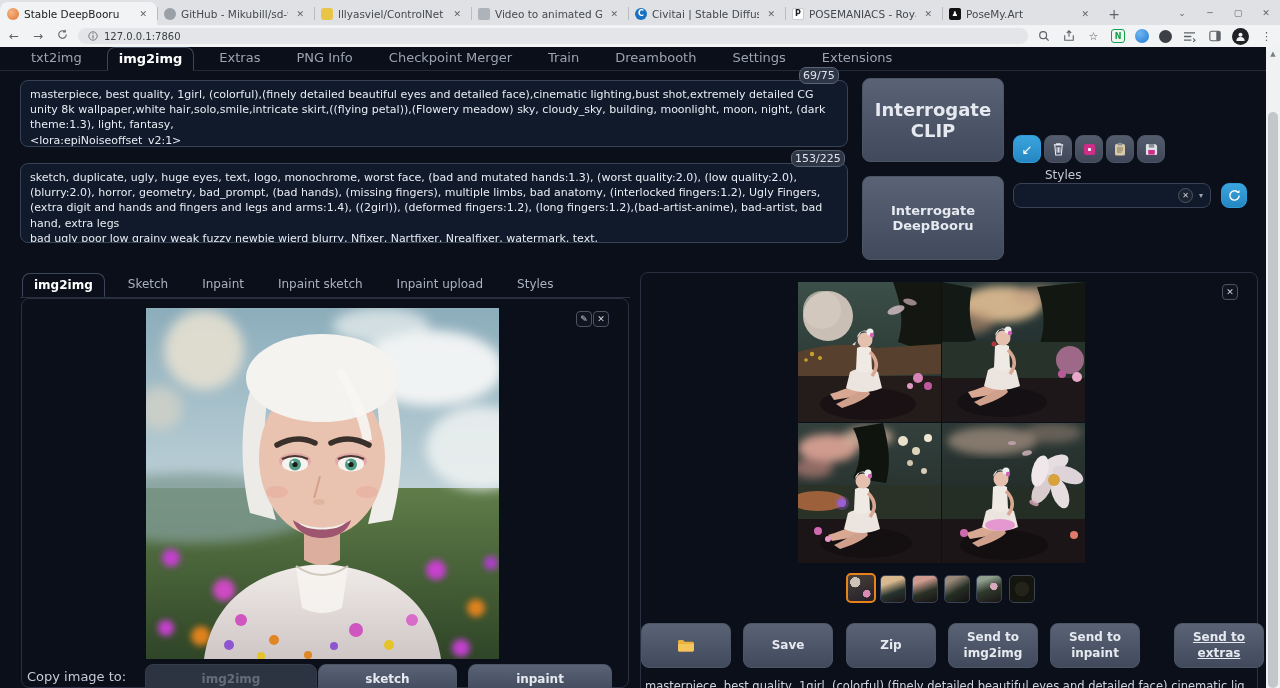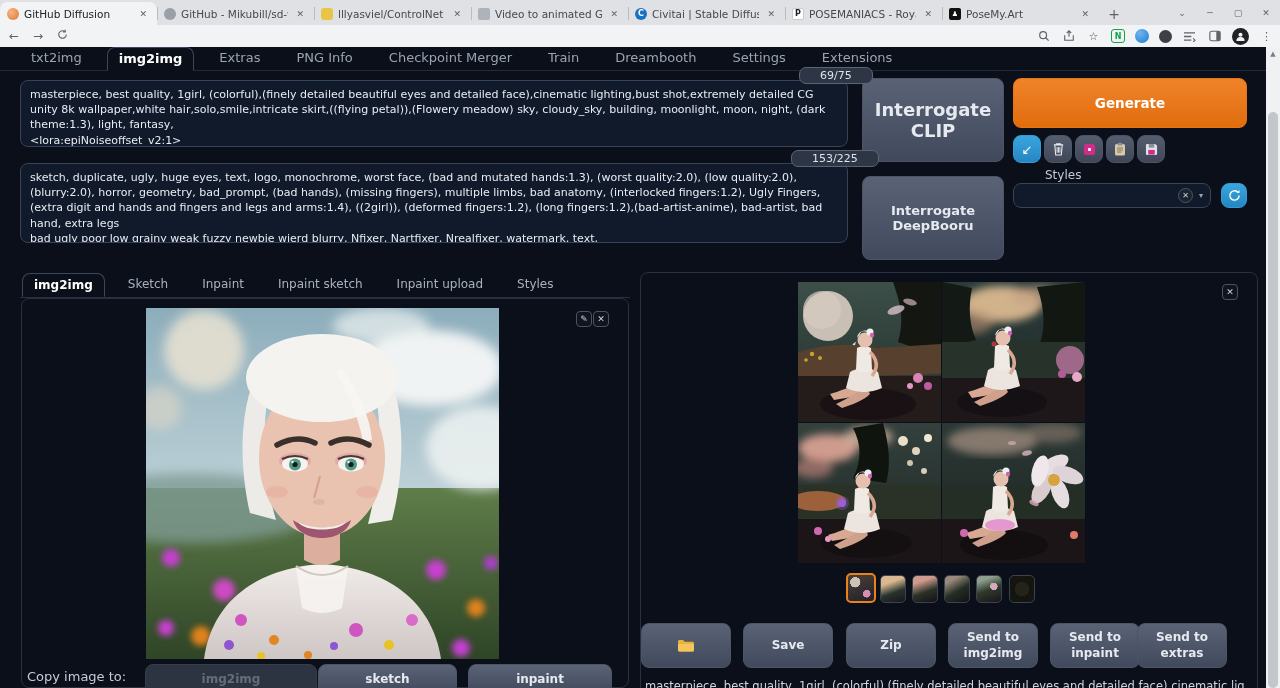--- a/index.html
+++ b/index.html
@@ -32,21 +32,21 @@
   .next { width:14px; height:14px; border:1.5px solid #12a347; border-radius:3px; color:#12a347; font-size:8px; font-weight:bold; display:flex; align-items:center; justify-content:center; }
   .orb-blue { width:14px; height:14px; border-radius:50%; background:radial-gradient(circle at 35% 30%,#6fb6ef,#1f7ad4); }
   .orb-dark { width:13px; height:13px; border-radius:50%; background:#3c3f46; }
   .avatar { width:17px; height:17px; border-radius:50%; background:#202124; display:flex; align-items:center; justify-content:center; }
   
   .webui { position:absolute; top:47px; left:0; width:1266px; height:504px; background:#0b0f19; color:#cdd5e0; }
   .navtabs { position:absolute; top:0; left:0; width:100%; height:24px; display:flex; gap:14px; padding-left:20px; border-bottom:1px solid #232a39; font-size:13px; color:#9aa4b2; }
   .navtab { padding:3px 11px 2px; white-space:nowrap; }
   .navtab.active { border:1px solid #3c465a; border-bottom:1px solid #0b0f19; border-radius:8px 8px 0 0; color:#fff; font-weight:bold; margin-bottom:-1px; background:#0b0f19; }
   textarea.prm { position:absolute; background:#111a2b; border:1px solid #394357; border-radius:8px; color:#e8ecf3; font-size:11px; line-height:1.38; padding:6px 9px; resize:none; overflow:hidden; font-family:"DejaVu Sans","Liberation Sans",sans-serif; }
-  .tokbadge { position:absolute; background:#2e3646; border:1px solid #5a6477; border-radius:7px; font-size:11px; color:#dde3ec; padding:1px 20px; z-index:3; }
+  .tokbadge { position:absolute; background:#2e3646; border:1px solid #5a6477; border-radius:7px; font-size:11px; color:#dde3ec; padding:1px 3px; z-index:3; }
   .btn { display:flex; align-items:center; justify-content:center; text-align:center; background:linear-gradient(180deg,#5a6375,#414a5c); border:1px solid #4b5563; border-radius:8px; color:#e6e9ef; font-weight:bold; cursor:pointer; }
   .btn-generate { background:linear-gradient(180deg,#f0832a,#e16d0d); border:1px solid #e8750f; font-size:13.5px; color:#fff; }
   .minibtn { position:absolute; width:28px; height:28px; border-radius:8px; background:linear-gradient(180deg,#545d6e,#3f4758); border:1px solid #4b5563; display:flex; align-items:center; justify-content:center; font-size:13px; color:#fff; }
   .minibtn.blue { background:linear-gradient(180deg,#3aa5de,#2486c2); border-color:#2f9bd8; }
   .styles-label { position:absolute; font-size:12px; color:#c3cbd8; }
   .styles-input { position:absolute; background:#111a2b; border:1px solid #394357; border-radius:8px; display:flex; align-items:center; justify-content:flex-end; gap:6px; padding:0 7px; }
   .clr-x { width:15px; height:15px; border-radius:50%; background:#1c2330; border:1px solid #4b5563; color:#cdd5e0; font-size:8px; display:flex; align-items:center; justify-content:center; }
   .caret { font-size:8px; color:#9aa4b2; }
   .subtabs { position:absolute; display:flex; gap:12px; font-size:12px; color:#a8b2c0; }
   .subtab { padding:4px 11px; white-space:nowrap; }
@@ -69,21 +69,21 @@
   .sbar .arrow { height:14px; text-align:center; font-size:7px; color:#7a7e83; line-height:14px; }
   .sbar .sthumb { position:absolute; left:2px; top:65px; width:10px; height:576px; background:#c3c6ca; border-radius:5px; }
   .portrait { position:absolute; left:124px; top:9px; width:353px; height:351px; }
 </style>
 </head>
 <body>
 
 <div class="tabbar">
   <div class="btab active">
     <span class="fav f1"></span>
-    <span class="ttl">GitHub Diffusion</span>
+    <span class="ttl">Stable DeepBooru</span>
     <span class="tclose">✕</span>
   </div>
   <div class="btab">
     <span class="fav f2"></span>
     <span class="ttl">GitHub - Mikubill/sd-webui-con</span>
     <span class="tclose">✕</span>
   </div>
   <div class="btab">
     <span class="fav f3"></span>
     <span class="ttl">lllyasviel/ControlNet at main</span>
@@ -119,20 +119,28 @@
 </div>
 
 <div class="toolbar">
   <span class="navbtn">←</span>
   <span class="navbtn">→</span>
   <span class="navbtn">
     <svg width="11" height="11" viewBox="0 0 16 16">
         <path d="M13.5 8a5.5 5.5 0 1 1-1.6-3.9M12 1v3.4H8.6" stroke="#5f6368" stroke-width="1.6" fill="none"></path>
       </svg>
   </span>
+  <div class="urlbar">
+    <svg width="10" height="10" viewBox="0 0 12 12">
+        <circle cx="6" cy="6" r="5" stroke="#5f6368" fill="none"></circle>
+        <rect x="5.4" y="5" width="1.2" height="4" fill="#5f6368"></rect>
+        <rect x="5.4" y="2.6" width="1.2" height="1.2" fill="#5f6368"></rect>
+      </svg>
+    <span>127.0.0.1:7860</span>
+  </div>
   <div class="tools">
     <span class="ticon">
       <svg width="12" height="12" viewBox="0 0 14 14">
           <circle cx="6" cy="6" r="4" stroke="#5f6368" stroke-width="1.4" fill="none"></circle>
           <path d="M9 9l3.4 3.4" stroke="#5f6368" stroke-width="1.4"></path>
         </svg>
       </span>
     <span class="ticon">
       <svg width="12" height="12" viewBox="0 0 14 14">
           <path d="M2 6v6h10V6" stroke="#5f6368" stroke-width="1.3" fill="none"></path>
@@ -184,21 +192,20 @@
 &lt;lora:epiNoiseoffset_v2:1&gt;</textarea>
 
   <span class="tokbadge" style="left:791px; top:103px;">153/225</span>
   <textarea class="prm" style="left: 20px; top: 116px; width: 828px; height: 80px;" spellcheck="false">sketch, duplicate, ugly, huge eyes, text, logo, monochrome, worst face, (bad and mutated hands:1.3), (worst quality:2.0), (low quality:2.0), (blurry:2.0), horror, geometry, bad_prompt, (bad hands), (missing fingers), multiple limbs, bad anatomy, (interlocked fingers:1.2), Ugly Fingers, (extra digit and hands and fingers and legs and arms:1.4), ((2girl)), (deformed fingers:1.2), (long fingers:1.2),(bad-artist-anime), bad-artist, bad hand, extra legs
 bad ugly poor low grainy weak fuzzy newbie wierd blurry, Nfixer, Nartfixer, Nrealfixer, watermark, text,
  lowers, bad anatomy, bad hands, missing fingers, extra digit, fewer digits, cropped, worst quality, low quality</textarea>
 
   <div class="btn abs" style="left:862px; top:31px; width:142px; height:84px; font-size:18px;">Interrogate CLIP</div>
   <div class="btn abs" style="left:862px; top:129px; width:142px; height:84px; font-size:13px; padding:16px 24px;">Interrogate DeepBooru</div>
 
-  <div class="btn btn-generate abs" style="left:1013px; top:31px; width:234px; height:50px;">Generate</div>
 
   <div class="minibtn blue" style="left:1013px; top:88px;">
     <span>↙</span>
   </div>
   <div class="minibtn" style="left:1044px; top:88px;">
     <svg width="13" height="14" viewBox="0 0 14 15">
       <path d="M2 3h10M5 3V1.8h4V3" stroke="#e6e9ef" stroke-width="1.2" fill="none"></path>
       <path d="M3 3l1 11h6l1-11" stroke="#e6e9ef" stroke-width="1.2" fill="none"></path>
       <path d="M5.5 5.5v6M7 5.5v6M8.5 5.5v6" stroke="#e6e9ef" stroke-width="1"></path>
       </svg>
@@ -503,21 +510,21 @@
     <div class="btn galbtn" style="left:0px; top:350px;">
       <svg width="18" height="15" viewBox="0 0 18 15">
         <path d="M1 3.5 C1 2.7 1.7 2 2.5 2 H6 L7.8 3.8 H15.5 C16.3 3.8 17 4.5 17 5.3 V12 C17 12.8 16.3 13.5 15.5 13.5 H2.5 C1.7 13.5 1 12.8 1 12 Z" fill="#e9b23c"></path>
         <path d="M1 6 H17 V12 C17 12.8 16.3 13.5 15.5 13.5 H2.5 C1.7 13.5 1 12.8 1 12 Z" fill="#f3c55a"></path>
         </svg>
     </div>
     <div class="btn galbtn" style="left:205px; top:350px;">Zip</div>
     <div class="btn galbtn" style="left:102px; top:350px;">Save</div>
     <div class="btn galbtn" style="left:307px; top:350px;text-align:center;">Send to img2img</div>
     <div class="btn galbtn" style="left:409px; top:350px;">Send to inpaint</div>
-    <div class="btn galbtn" style="left:496px; top:350px;">Send to extras</div>
+    <div class="btn galbtn" style="left:533px; top:350px;text-decoration:underline;">Send to extras</div>
 
     <div class="infotext" style="left:4px; top:406px;">masterpiece, best quality, 1girl, (colorful),(finely detailed beautiful eyes and detailed face),cinematic lighting,bust shot,extremely detailed CG</div>
   </div>
 </div>
 
 <div class="sbar">
   <div class="arrow">▲</div>
   <div class="sthumb"></div>
 </div>
 

